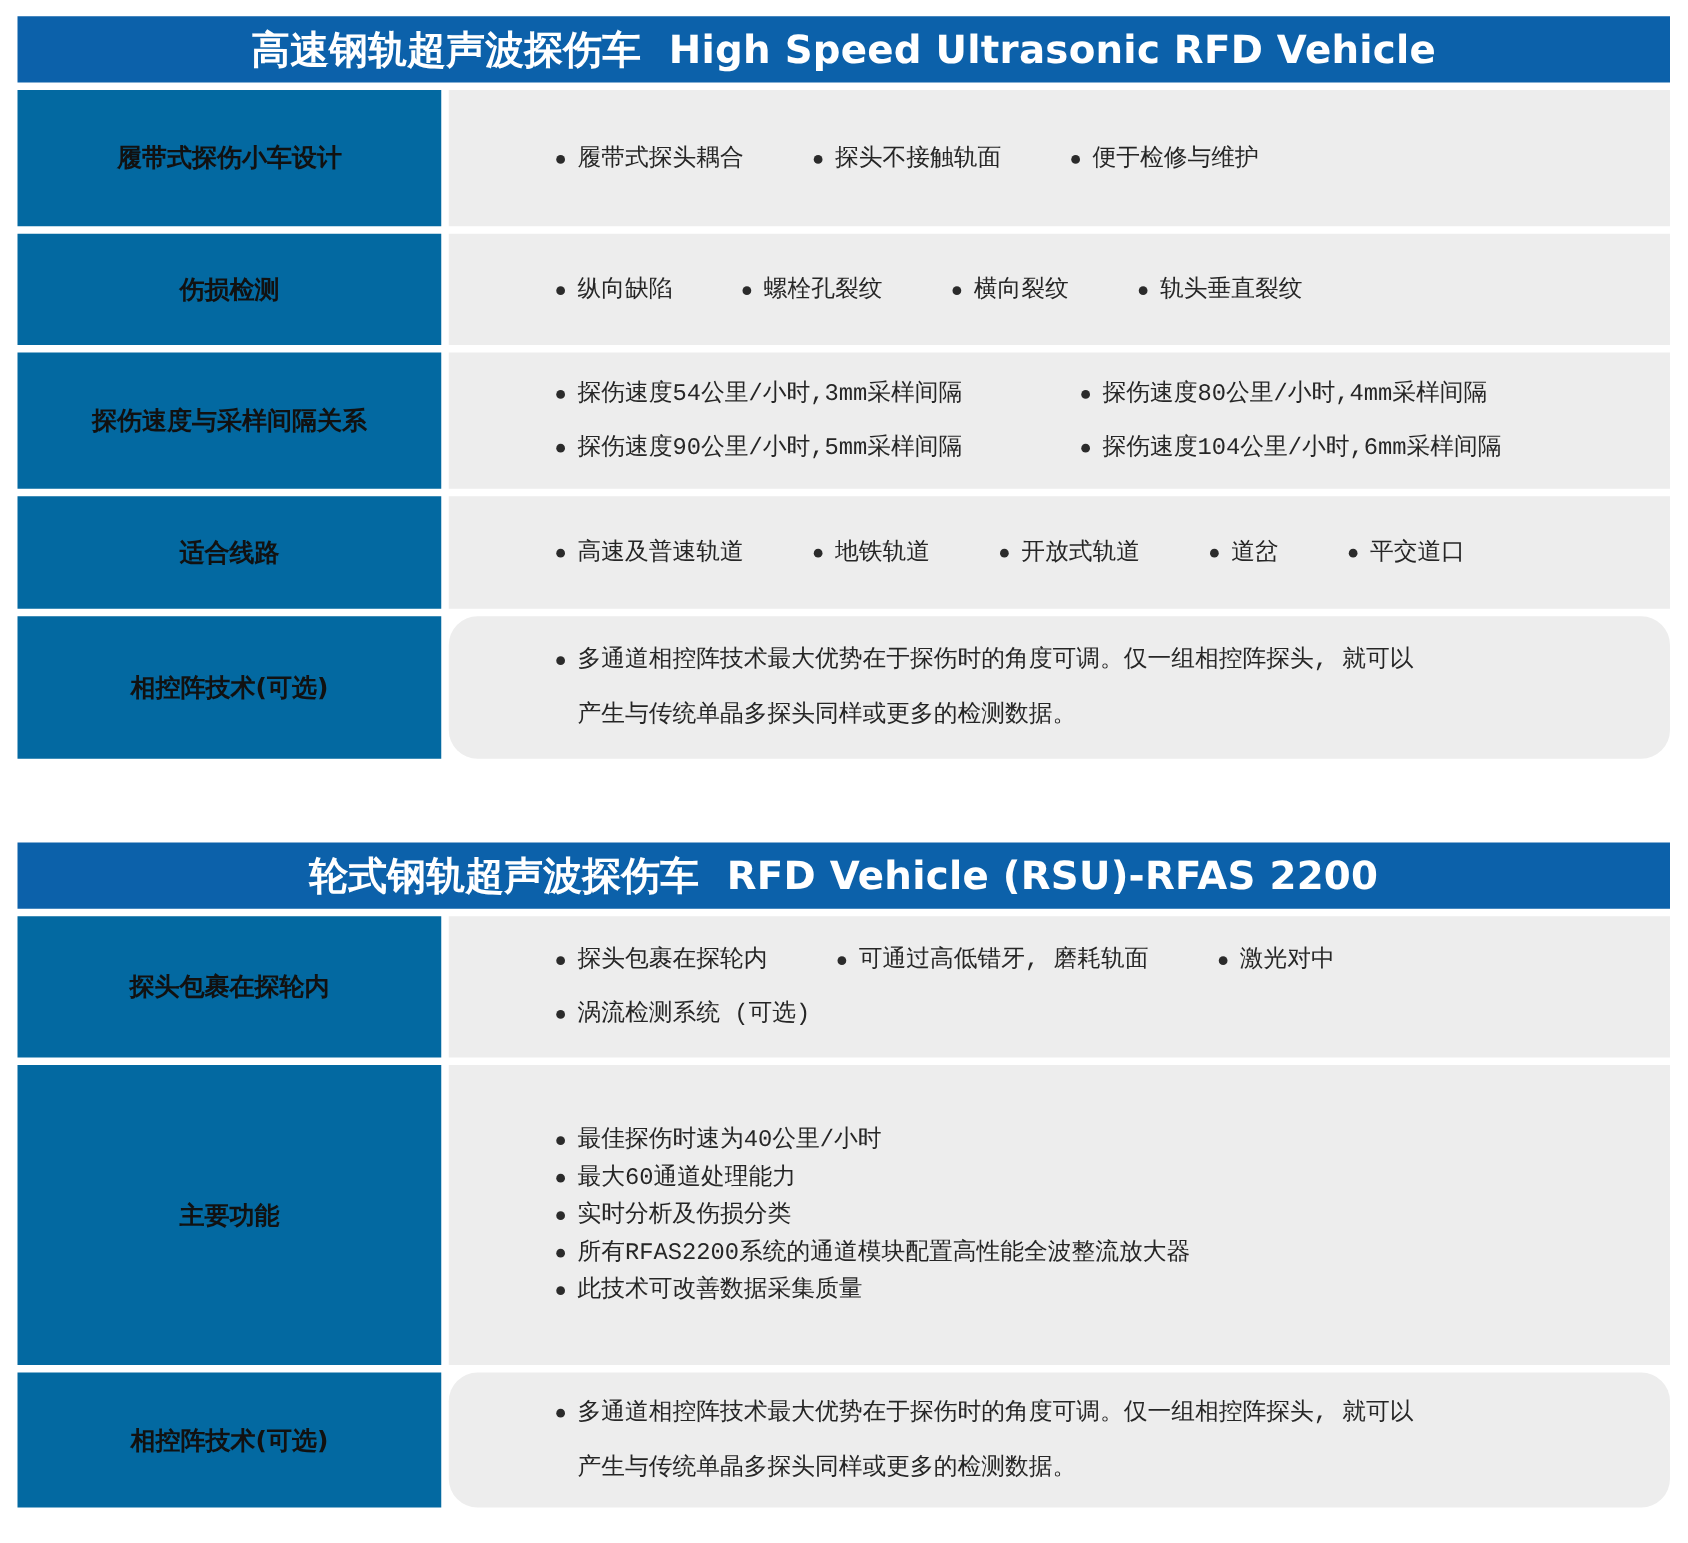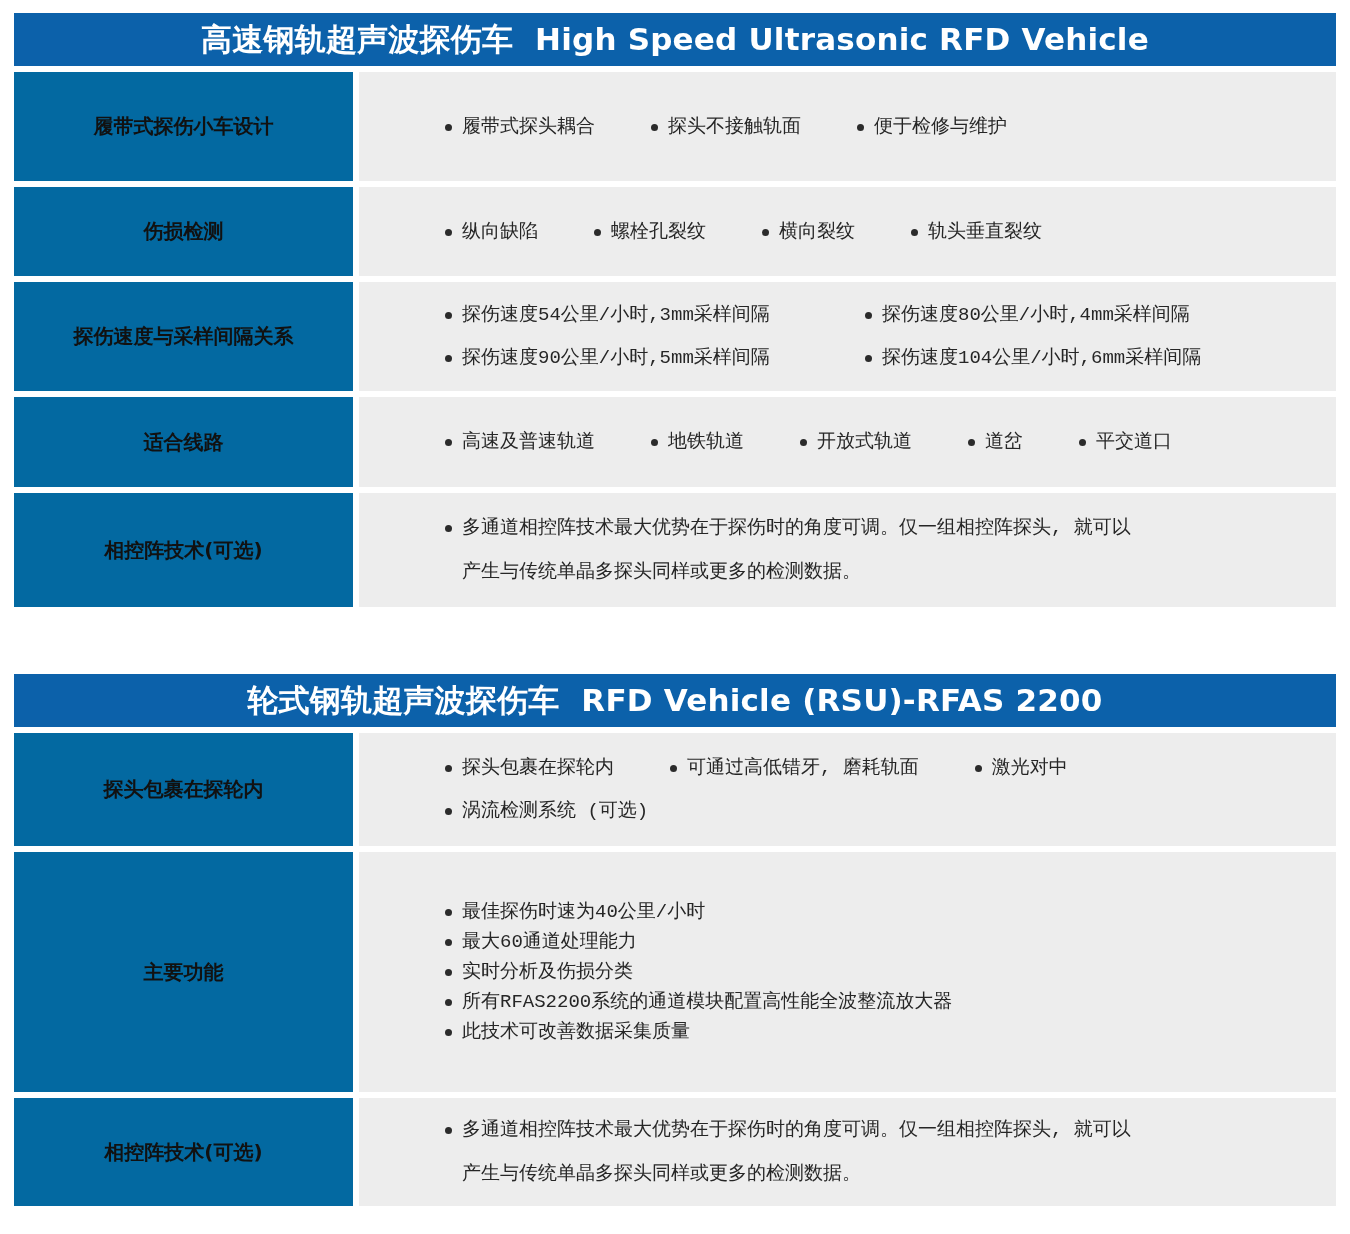--- a/index.html
+++ b/index.html
@@ -51,21 +51,21 @@
   .content-cell {
     flex: 1;
     background: #ededed;
     display: flex;
     flex-direction: column;
     justify-content: center;
     box-sizing: border-box;
     padding: 14px 20px 14px 86px;
     row-gap: 17px;
   }
-  .content-cell.tight { row-gap: 18px; }
+  .content-cell.tight { row-gap: 18px; border-radius: 23px; }
   .content-cell.list5 { row-gap: 4px; }
   .bline {
     display: flex;
     align-items: flex-start;
     column-gap: 56px;
     font-family: Liberation Mono, monospace;
   }
   .item {
     display: flex;
     align-items: flex-start;

